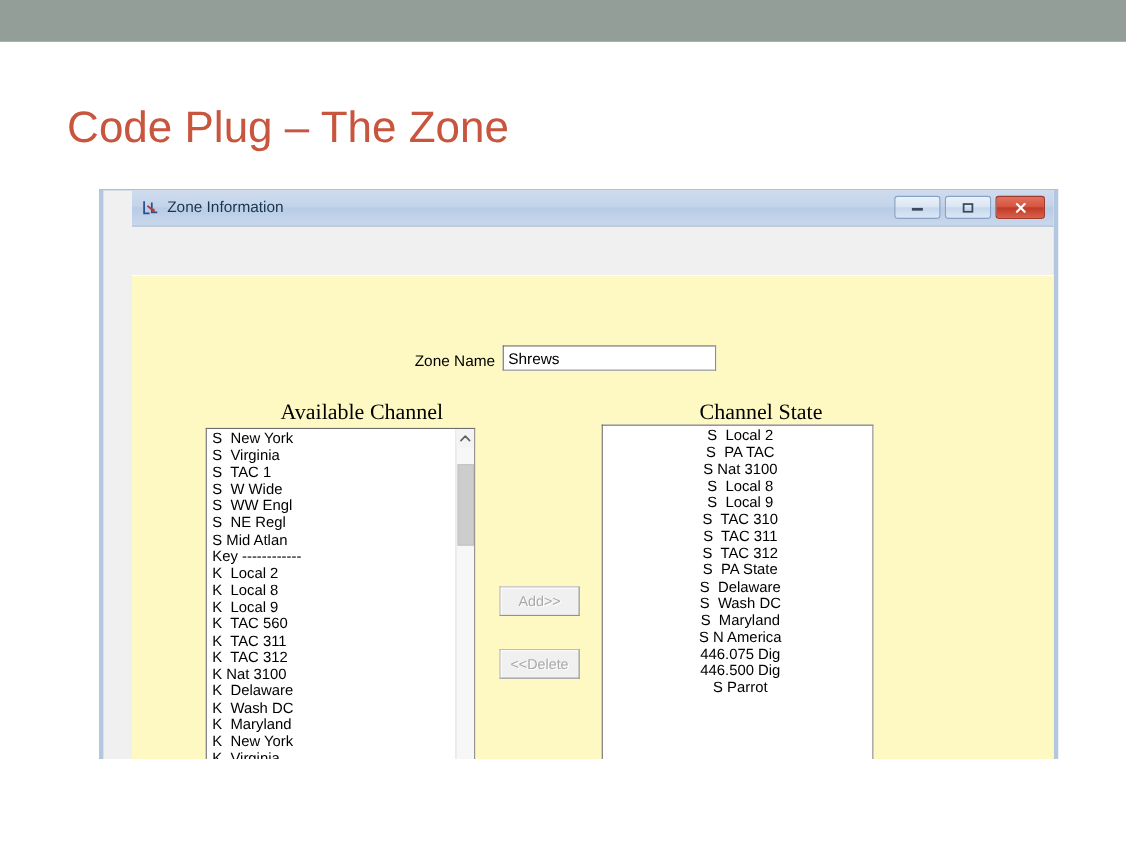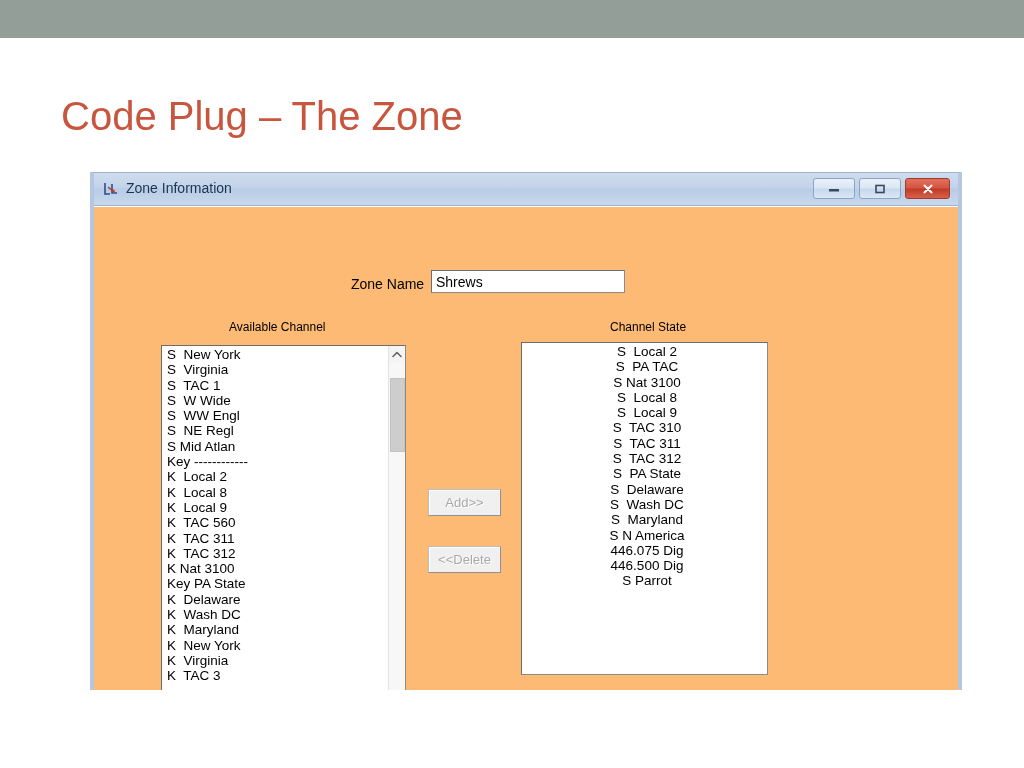--- a/index.html
+++ b/index.html
@@ -45,20 +45,21 @@
     left: 90px;
     top: 172px;
     width: 872px;
     height: 518px;
     box-sizing: border-box;
     border-left: 4px solid #b5c7e0;
     border-right: 4px solid #b5c7e0;
     border-top: 1px solid #9db4d2;
     background: #f0f0f0;
     overflow: hidden;
+    padding-left: 26px;
   }
 
   #title-bar {
     position: relative;
     height: 33px;
     width: 100%;
     background: linear-gradient(to bottom, #cfdcee 0%, #c3d3e9 45%, #b9cce6 50%, #c8d8ec 100%);
     border-bottom: 1px solid #9fb4cf;
     box-sizing: border-box;
   }
@@ -100,23 +101,24 @@
     border: 1px solid #9c3b2e;
     background: linear-gradient(to bottom, #e2705d 0%, #d45540 48%, #bf3a26 52%, #d9604a 100%);
   }
   .win-btn svg { display: block; margin: 0 auto; }
 
   
   #client-area {
     position: relative;
     width: 100%;
     height: 484px;
-    background: #fdba74;
+    background: #fef9c3;
     box-sizing: border-box;
     border-top: 1px solid #ffffff;
+    margin-top: 44px;
   }
 
   
   #zone-name-label {
     position: absolute;
     left: 257px;
     top: 69px;
     font-size: 14px;
     color: #000000;
     font-family: "Liberation Sans", sans-serif;
@@ -136,23 +138,23 @@
     font-family: "Liberation Sans", sans-serif;
     font-size: 14px;
     color: #000000;
     padding: 1px 0 0 4px;
     outline: none;
   }
 
   
   .col-header {
     position: absolute;
-    font-size: 12px;
+    font-size: 20px;
     color: #000000;
-    font-family: Liberation Sans, sans-serif;
+    font-family: Liberation Serif, serif;
     white-space: nowrap;
   }
   #available-header { left: 135px; top: 113px; }
   #member-header    { left: 516px; top: 113px; }
 
   
   .listbox {
     position: absolute;
     box-sizing: border-box;
     background: #ffffff;
@@ -311,21 +313,20 @@
           <div class="list-item">S  NE Regl</div>
           <div class="list-item">S Mid Atlan</div>
           <div class="list-item">Key ------------</div>
           <div class="list-item">K  Local 2</div>
           <div class="list-item">K  Local 8</div>
           <div class="list-item">K  Local 9</div>
           <div class="list-item">K  TAC 560</div>
           <div class="list-item">K  TAC 311</div>
           <div class="list-item">K  TAC 312</div>
           <div class="list-item">K Nat 3100</div>
-          <div class="list-item">Key PA State</div>
           <div class="list-item">K  Delaware</div>
           <div class="list-item">K  Wash DC</div>
           <div class="list-item">K  Maryland</div>
           <div class="list-item">K  New York</div>
           <div class="list-item">K  Virginia</div>
           <div class="list-item">K  TAC 3</div>
         </div>
       <div id="available-scrollbar">
         <div class="sb-arrow" id="sb-arrow-up">
           <span>

